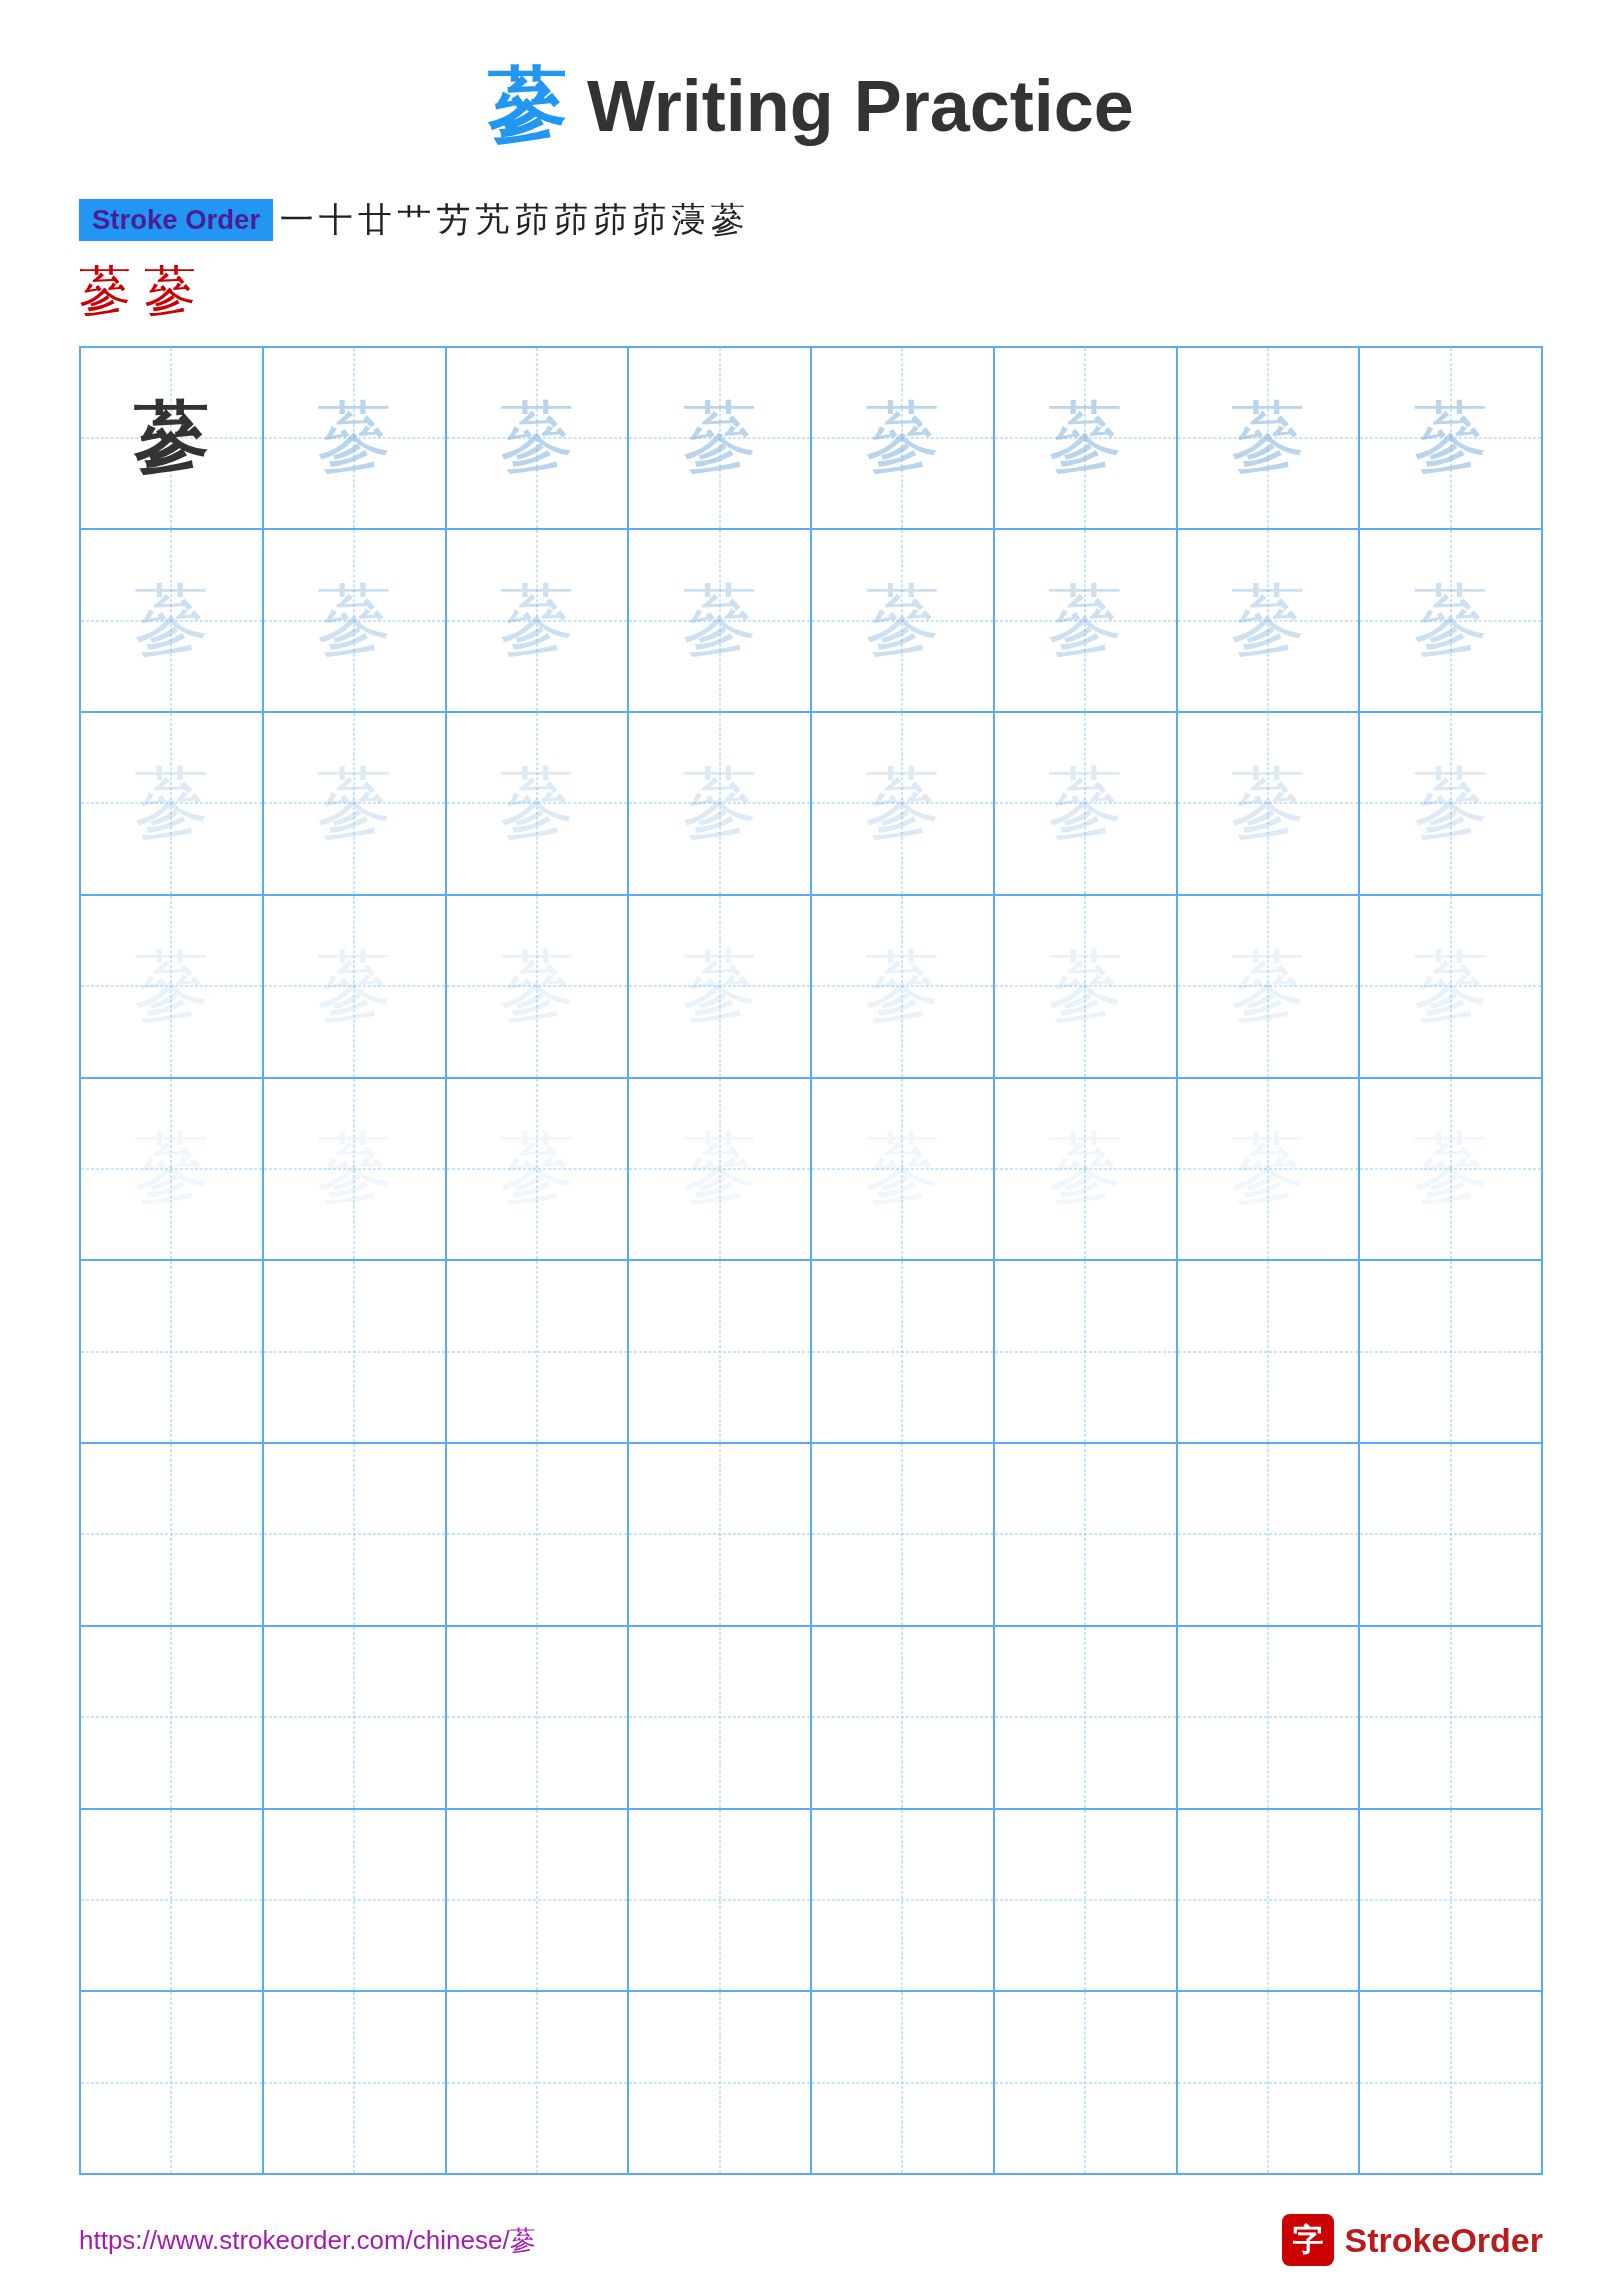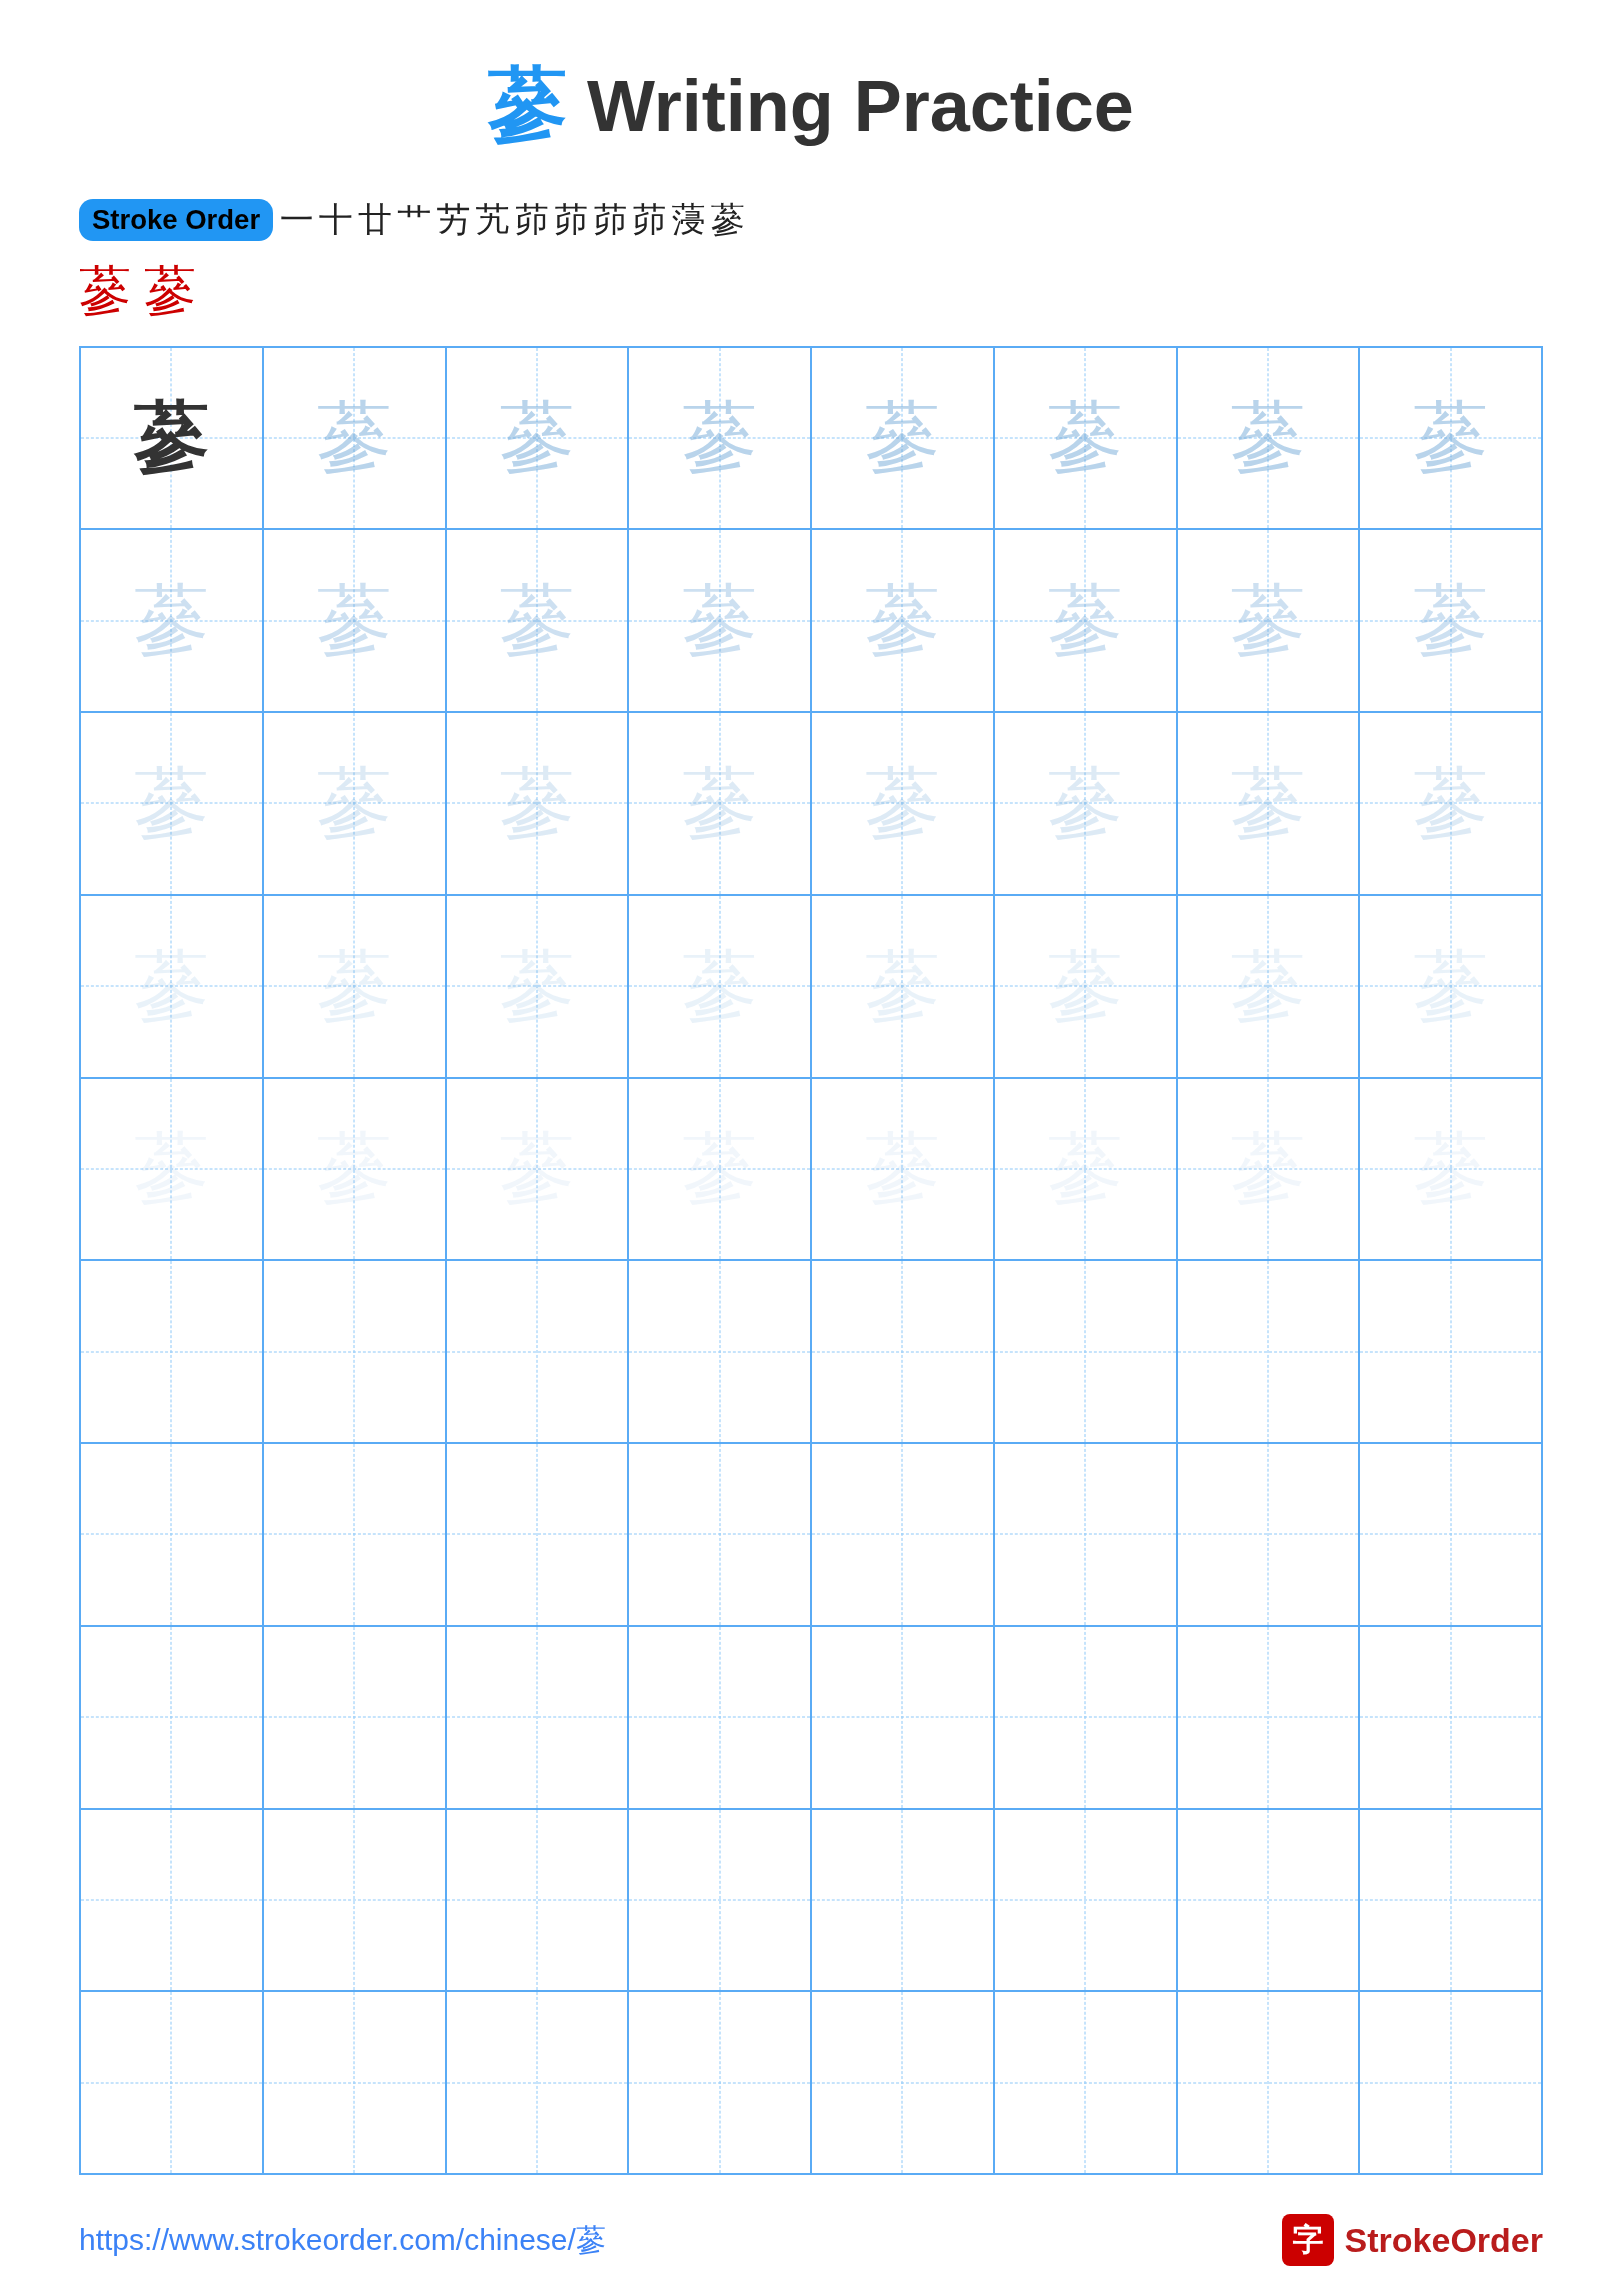--- a/index.html
+++ b/index.html
@@ -43,26 +43,26 @@
     .stroke-order-section {
       display: flex;
       flex-wrap: wrap;
       align-items: center;
       margin-bottom: 13px;
       gap: 6.5px;
     }
 
     .stroke-order-badge {
       background: #2196F3;
-      color: #000000;
+      color: #4c1d95;
       font-family: sans-serif;
       font-size: 27.5px;
       font-weight: bold;
       padding: 5.2px 13px;
-      border-radius: 14px;
+      border-radius: 0;
       white-space: nowrap;
     }
 
     .stroke-chars {
       display: flex;
       flex-wrap: wrap;
       align-items: center;
       gap: 5.2px;
       font-size: 34px;
       color: #222;
@@ -161,23 +161,23 @@
 
     
     .footer {
       margin-top: 39px;
       display: flex;
       justify-content: space-between;
       align-items: center;
     }
 
     .footer-url {
-      color: #3b82f6;
+      color: #a21caf;
       font-family: sans-serif;
-      font-size: 30px;
+      font-size: 26px;
       text-decoration: none;
     }
 
     .footer-logo {
       display: flex;
       align-items: center;
       gap: 10.5px;
     }
 
     .footer-logo-icon {

